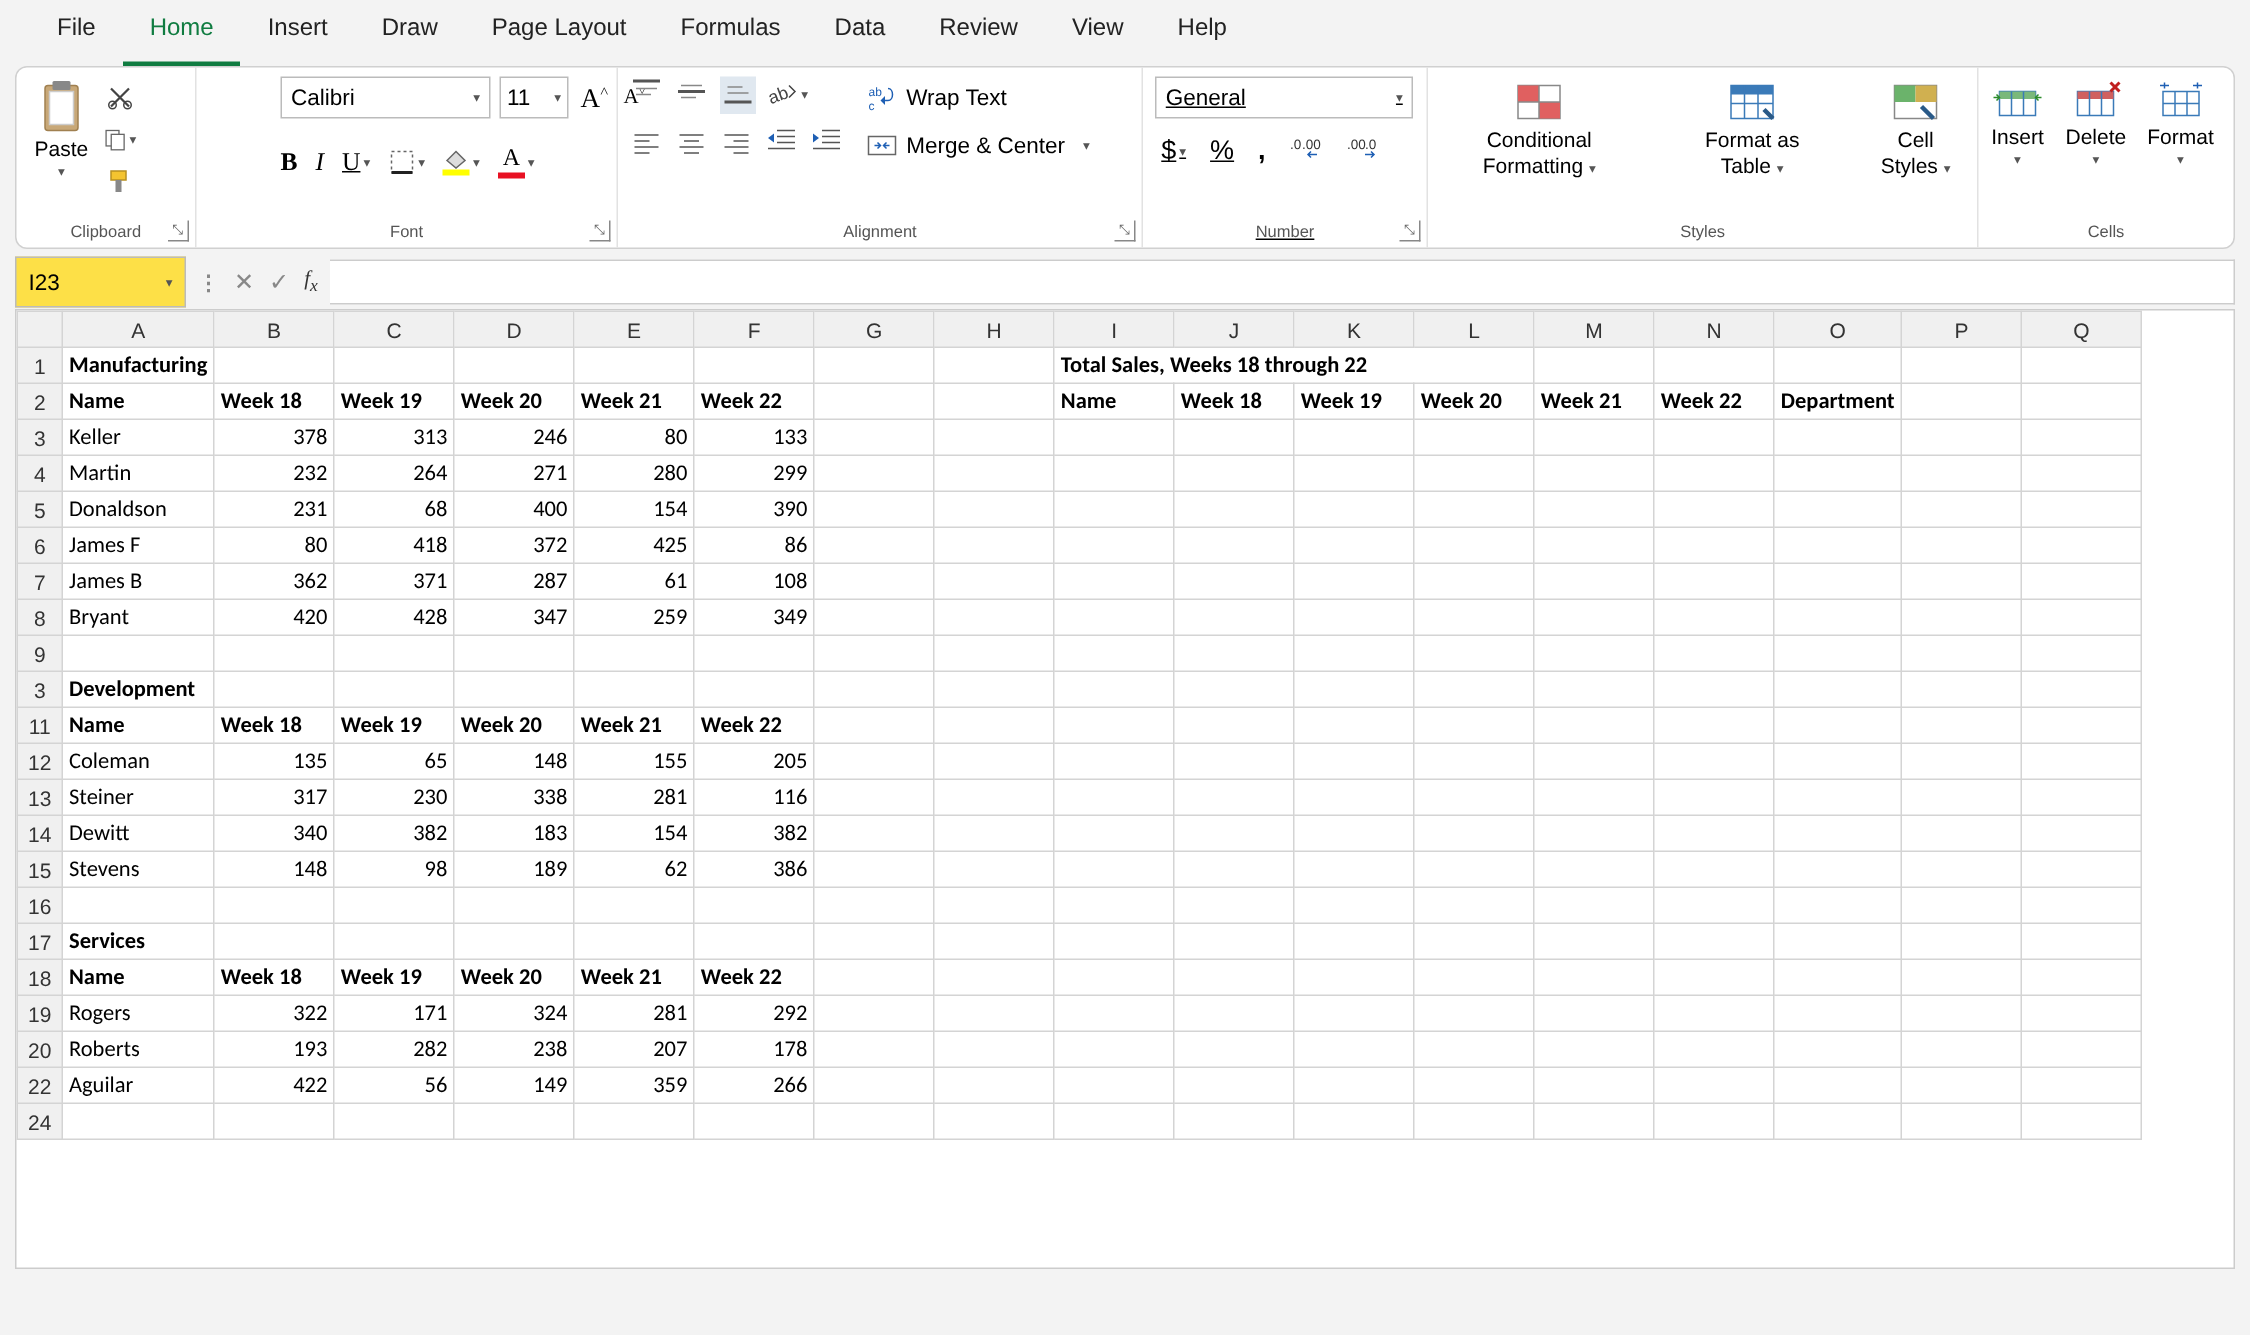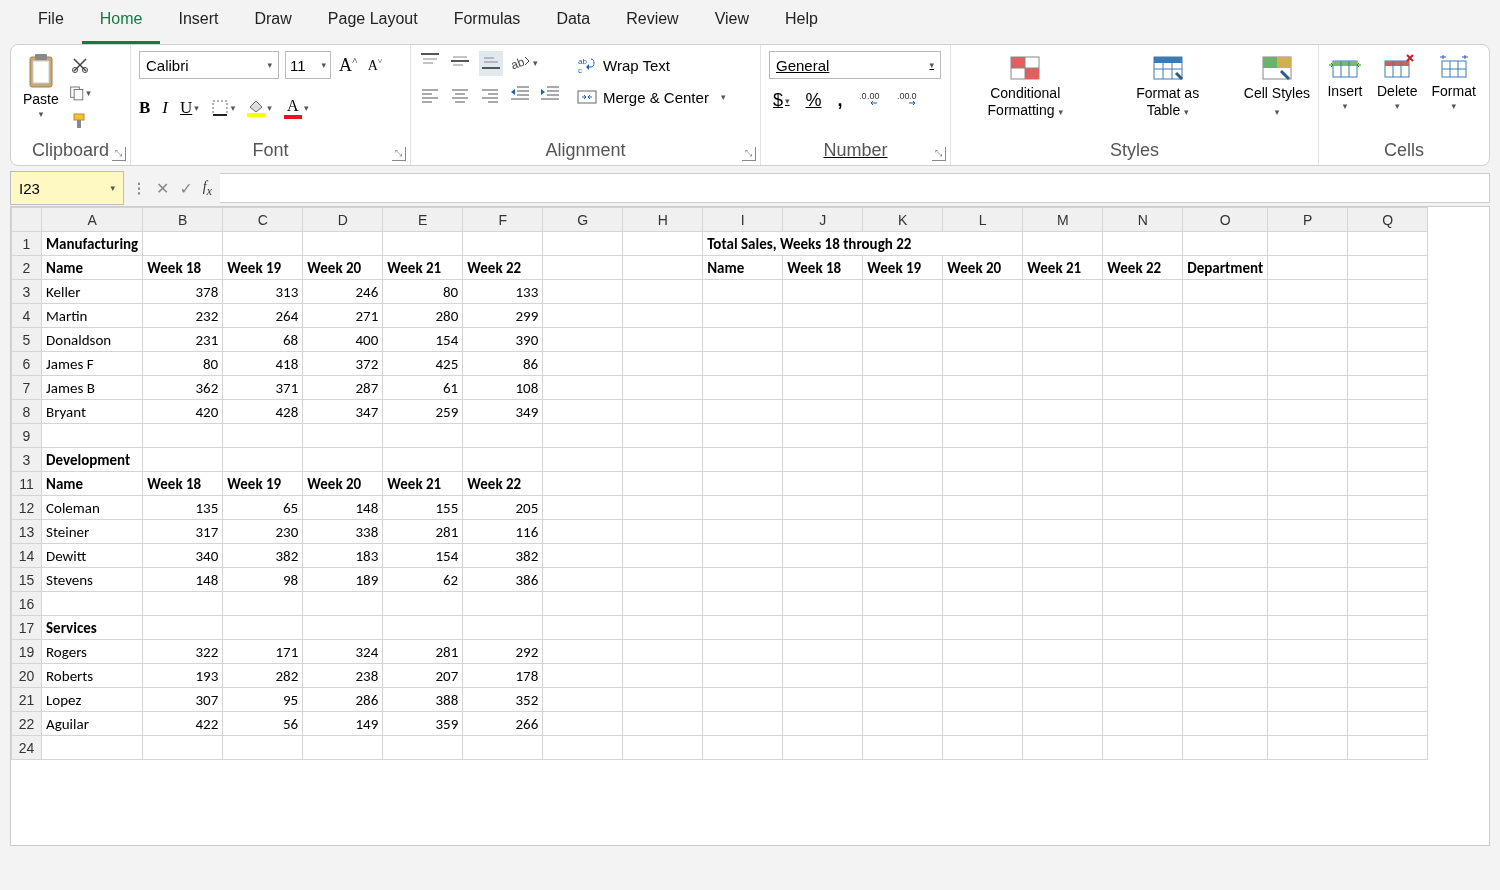--- a/index.html
+++ b/index.html
@@ -46,21 +46,21 @@
   border-right: 1px solid #e2e2e2;
   display: flex;
   flex-direction: column;
   justify-content: space-between;
   padding: 6px 8px 0 8px;
   position: relative;
 }
 .ribbon-group:last-child { border-right: none; }
 .ribbon-group-label {
   text-align: center;
-  font-size: 18px;
+  font-size: 11px;
   color: #555;
   padding: 4px 0 4px 0;
 }
 .ribbon-group-body {
   display: flex;
   align-items: flex-start;
   gap: 6px;
   flex: 1;
 }
 .launcher {
@@ -114,21 +114,21 @@
 .cell-btn { display:flex; flex-direction:column; align-items:center; gap:2px; font-size:14px;}
 .cell-btn svg { width:36px; height:28px; }
 
 
 .formula-bar {
   display:flex;
   align-items:center;
   margin: 6px 10px 0 10px;
   height: 32px;
 }
-.name-box { width:114px; height:30px; border:1px solid #bbb; background:#fef9c3; display:flex; align-items:center; justify-content:space-between; padding:16px 8px; font-size:15px;}
+.name-box { width:114px; height:30px; border:1px solid #bbb; background:#fde047; display:flex; align-items:center; justify-content:space-between; padding:16px 8px; font-size:15px;}
 .fx-btns { display:flex; align-items:center; gap:10px; padding:0 8px; color:#888;}
 .fx-input { flex:1; height:30px; border:1px solid #ccc; border-left:none; background:#fff; padding:0 8px;}
 
 
 .grid-wrap { margin: 2px 10px 0 10px; background:#fff; border:1px solid #ccc; overflow:hidden; height: 640px;}
 .sheet { border-collapse:collapse; table-layout:fixed; }
 .sheet th, .sheet td {
   border: 1px solid #d4d4d4;
   height: 24px;
   font-size: 15px;
@@ -210,21 +210,21 @@
               <rect x="6" y="8" width="4" height="8" fill="#888"></rect>
             </svg>
         </div>
       </div>
     </div>
     <div class="ribbon-group-label">Clipboard</div>
     <div class="launcher">⤡</div>
   </div>
 
   <div class="ribbon-group" style="min-width:280px;">
-    <div class="ribbon-group-body" style="flex-direction:column;">
+    <div class="ribbon-group-body" style="flex-direction:column;margin-left:48px;">
       <div class="font-row">
         <div class="font-name">
           <span>Calibri</span>
           <span class="caret">▾</span>
         </div>
         <div class="font-size">
           <span>11</span>
           <span class="caret">▾</span>
         </div>
         <span class="grow-shrink">A<sup style="font-size:10px;">˄</sup></span>
@@ -840,20 +840,40 @@
           <td></td>
           <td></td>
           <td></td>
           <td></td>
           <td></td>
           <td></td>
           <td></td>
           <td></td>
         </tr>
         <tr>
+          <th>18</th>
+          <td class="bold">Name</td>
+          <td class="bold">Week 18</td>
+          <td class="bold">Week 19</td>
+          <td class="bold">Week 20</td>
+          <td class="bold">Week 21</td>
+          <td class="bold">Week 22</td>
+          <td></td>
+          <td></td>
+          <td></td>
+          <td></td>
+          <td></td>
+          <td></td>
+          <td></td>
+          <td></td>
+          <td></td>
+          <td></td>
+          <td></td>
+        </tr>
+        <tr>
           <th>19</th>
           <td>Rogers</td>
           <td class="num">322</td>
           <td class="num">171</td>
           <td class="num">324</td>
           <td class="num">281</td>
           <td class="num">292</td>
           <td></td>
           <td></td>
           <td></td>
@@ -880,40 +900,20 @@
           <td></td>
           <td></td>
           <td></td>
           <td></td>
           <td></td>
           <td></td>
           <td></td>
           <td></td>
         </tr>
         <tr>
-          <th>21</th>
-          <td>Lopez</td>
-          <td class="num">307</td>
-          <td class="num">95</td>
-          <td class="num">286</td>
-          <td class="num">388</td>
-          <td class="num">352</td>
-          <td></td>
-          <td></td>
-          <td></td>
-          <td></td>
-          <td></td>
-          <td></td>
-          <td></td>
-          <td></td>
-          <td></td>
-          <td></td>
-          <td></td>
-        </tr>
-        <tr>
           <th>22</th>
           <td>Aguilar</td>
           <td class="num">422</td>
           <td class="num">56</td>
           <td class="num">149</td>
           <td class="num">359</td>
           <td class="num">266</td>
           <td></td>
           <td></td>
           <td></td>

